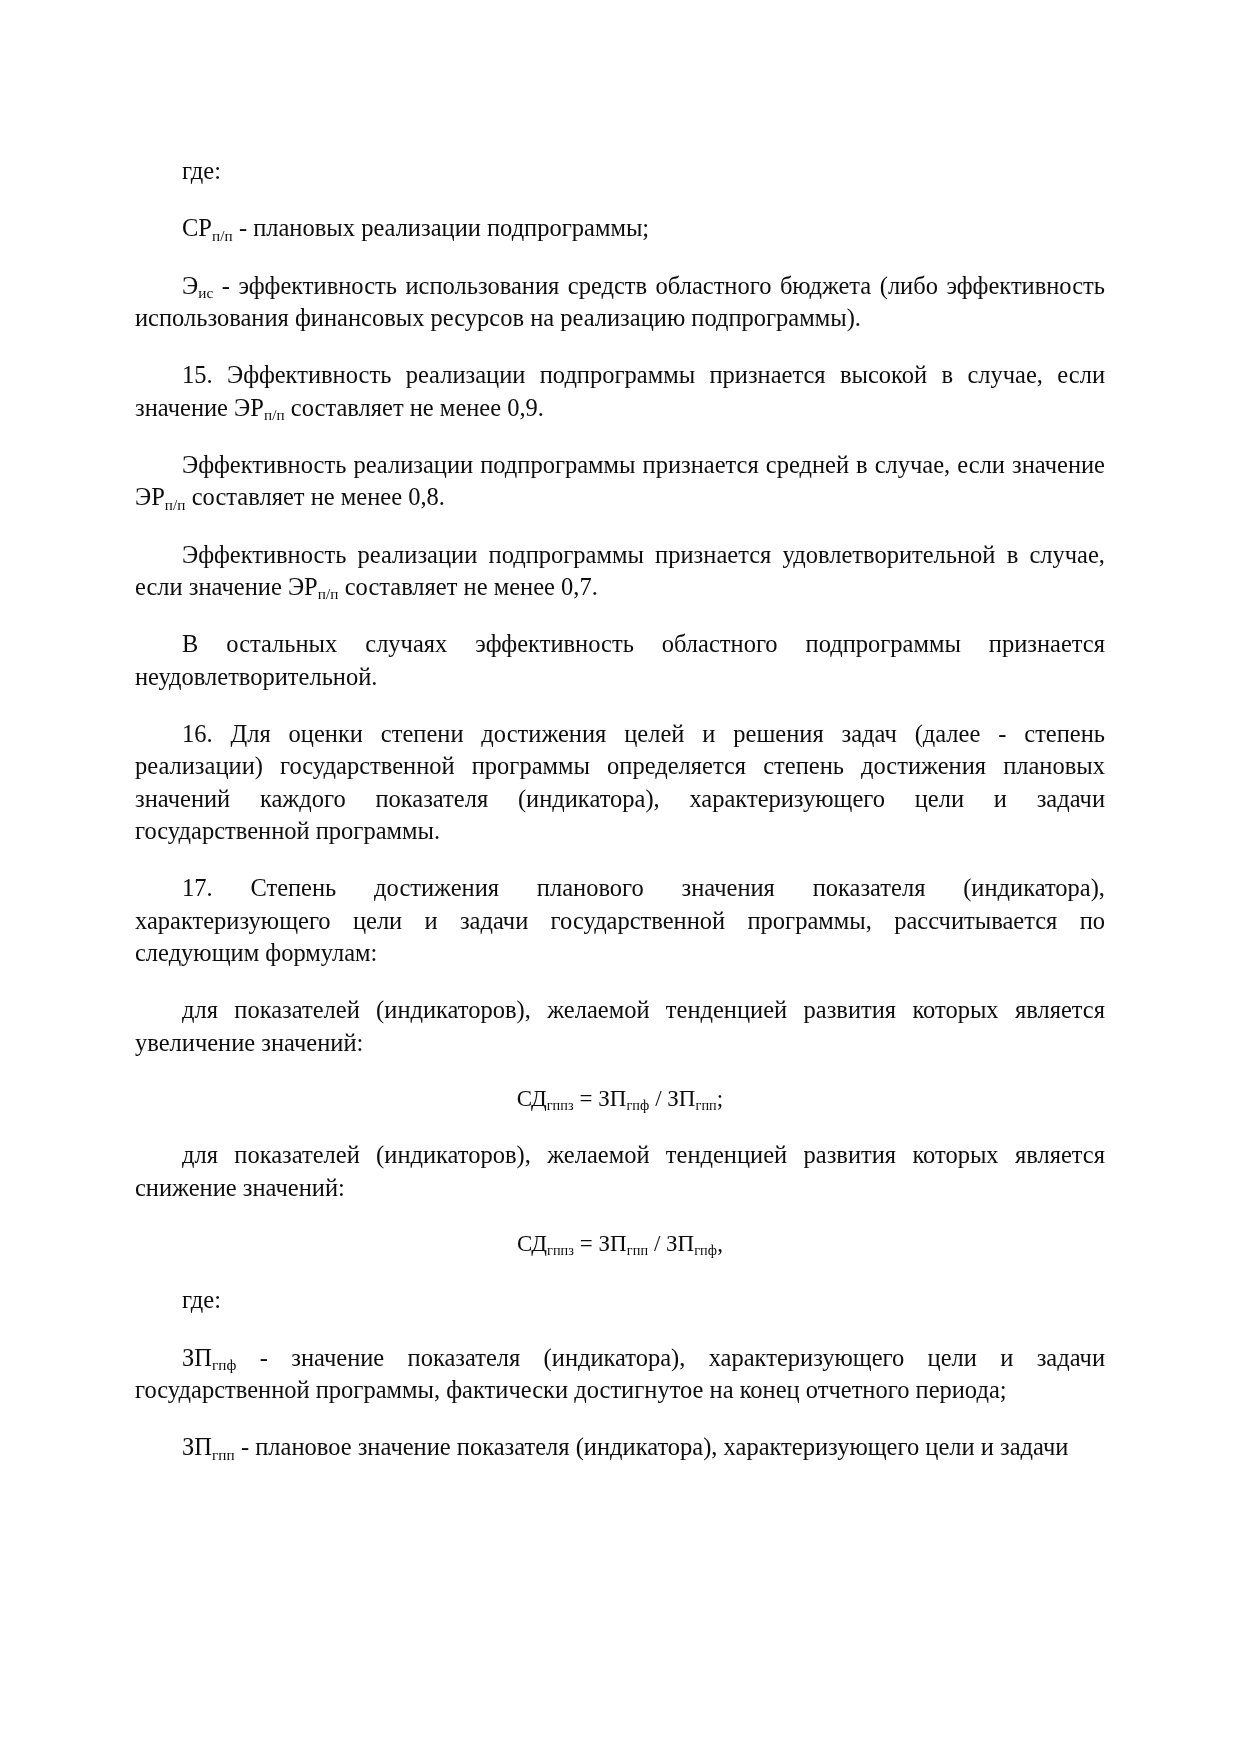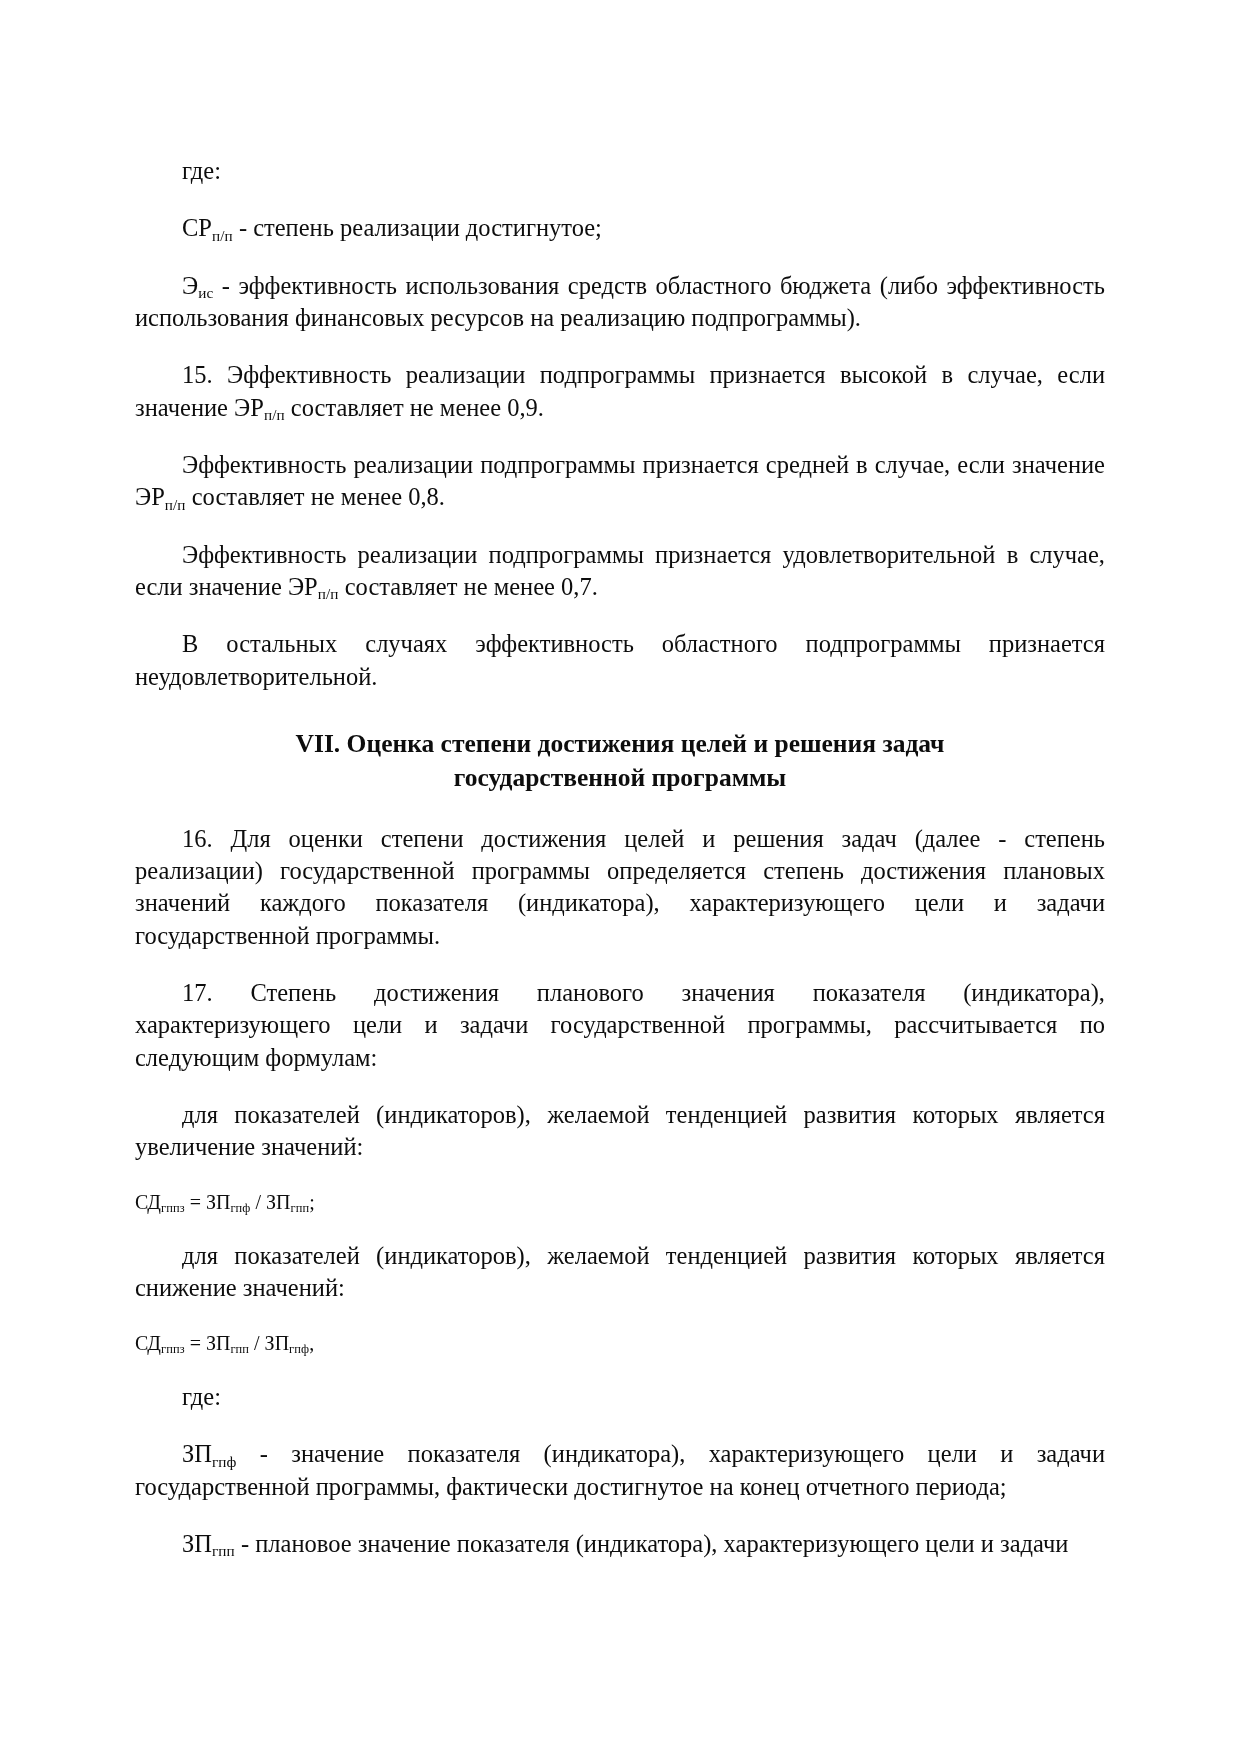--- a/index.html
+++ b/index.html
@@ -25,22 +25,23 @@
   p.para {
     margin: 0 0 25px 0;
     font-size: 24.5px;
     line-height: 1.32;
     text-align: justify;
     text-indent: 47px;
     hyphens: none;
   }
   p.formula {
     margin: 0 0 25px 0;
-    font-size: 20px;
+    font-size: 23px;
     line-height: 1.32;
+    text-align: center;
     text-indent: 0;
   }
   h2.section-heading {
     margin: 34px 0 28px 0;
     font-size: 25.5px;
     line-height: 1.33;
     font-weight: bold;
     text-align: center;
     text-indent: 0;
     padding: 0 40px;
@@ -61,36 +62,32 @@
 </style>
 </head>
 <body>
 
 <div class="page">
   <div class="content">
 
     <p class="para">где:</p>
 
 
-    <p class="para"><span class="nowrap"><span>СР</span><sub class="sb">п/п</sub></span><span> - степень реализации достигнутое;</span></p>
+    <p class="para"><span class="nowrap"><span>СР</span><sub class="sb">п/п</sub></span><span> - плановых реализации подпрограммы;</span></p>
 
     <p class="para"><span class="nowrap"><span>Э</span><sub class="sb">ис</sub></span><span> - эффективность использования средств областного бюджета (либо эффективность использования финансовых ресурсов на реализацию подпрограммы).</span></p>
 
     <p class="para"><span>15. Эффективность реализации подпрограммы признается высокой в случае, если значение </span><span class="nowrap"><span>ЭР</span><sub class="sb">п/п</sub></span><span> составляет не менее 0,9.</span></p>
 
     <p class="para"><span>Эффективность реализации подпрограммы признается средней в случае, если значение </span><span class="nowrap"><span>ЭР</span><sub class="sb">п/п</sub></span><span> составляет не менее 0,8.</span></p>
 
     <p class="para"><span>Эффективность реализации подпрограммы признается удовлетворительной в случае, если значение </span><span class="nowrap"><span>ЭР</span><sub class="sb">п/п</sub></span><span> составляет не менее 0,7.</span></p>
 
     <p class="para">В остальных случаях эффективность областного подпрограммы признается неудовлетворительной.</p>
 
-    <h2 class="section-heading">
-        <span class="hline">VII. Оценка степени достижения целей и решения задач</span>
-        <span class="hline">государственной программы</span>
-      </h2>
 
     <p class="para">16. Для оценки степени достижения целей и решения задач (далее - степень реализации) государственной программы определяется степень достижения плановых значений каждого показателя (индикатора), характеризующего цели и задачи государственной программы.</p>
 
     <p class="para">17. Степень достижения планового значения показателя (индикатора), характеризующего цели и задачи государственной программы, рассчитывается по следующим формулам:</p>
 
     <p class="para">для показателей (индикаторов), желаемой тенденцией развития которых является увеличение значений:</p>
 
     <p class="formula"><span class="nowrap"><span>СД</span><sub class="sb">гппз</sub></span><span> = </span><span class="nowrap"><span>ЗП</span><sub class="sb">гпф</sub></span><span> / </span><span class="nowrap"><span>ЗП</span><sub class="sb">гпп</sub></span><span>;</span></p>
 
     <p class="para">для показателей (индикаторов), желаемой тенденцией развития которых является снижение значений:</p>

